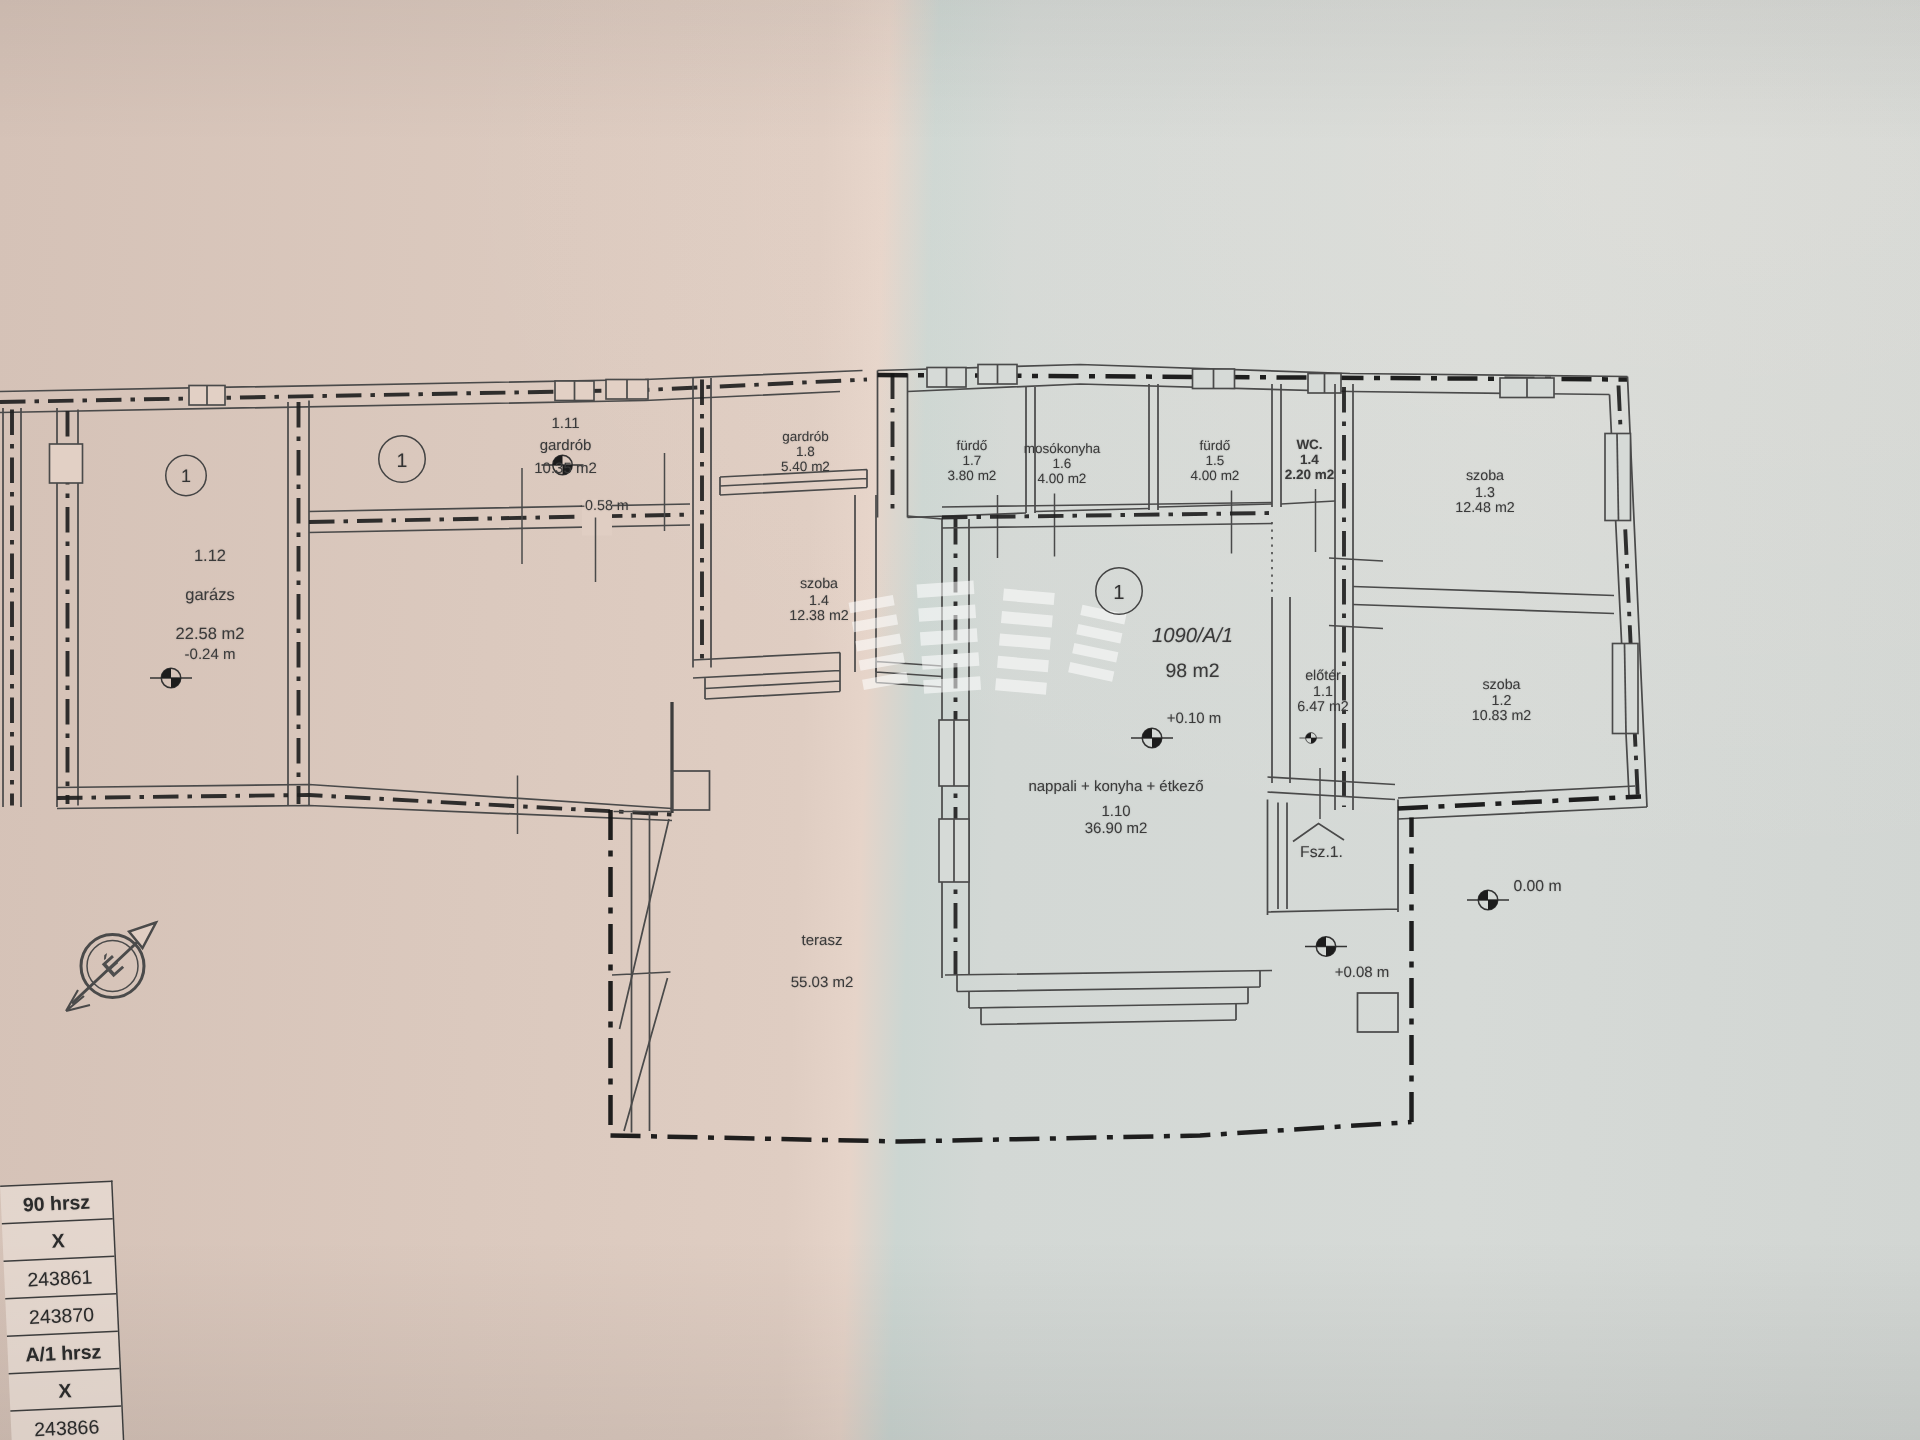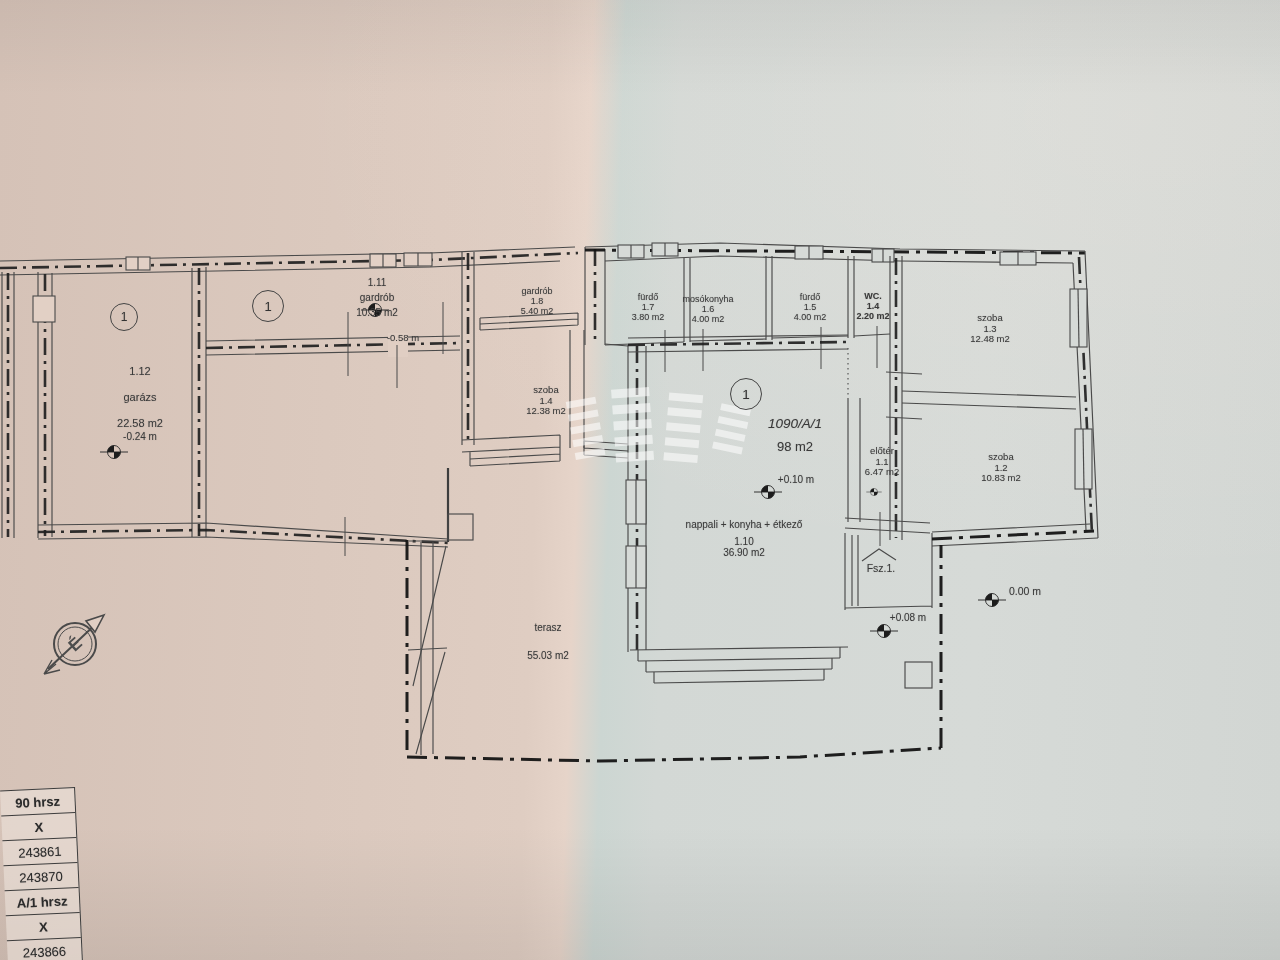--- a/index.html
+++ b/index.html
@@ -309,21 +309,21 @@
     <span>36.90 m2</span>
   </div>
   <div class="label f10" style="left:548px;top:622px;">
     <span>terasz</span>
     <span class="gap17">55.03 m2</span>
   </div>
 
   <div class="elev" style="left:140px;top:431px;">-0.24 m</div>
   <div class="elev" style="left:403px;top:298px;font-size:9.5px;margin-top:34px;">-0.58 m</div>
   <div class="elev" style="left:796px;top:474px;">+0.10 m</div>
-  <div class="elev" style="left:908px;top:612px;">+0.08 m</div>
+  <div class="elev" style="left:908px;top:643px;">+0.08 m</div>
   <div class="elev" style="left:1025px;top:585px;font-size:10.5px;">0.00 m</div>
   <div class="elev" style="left:881px;top:562px;font-size:10.5px;">Fsz.1.</div>
 
   <div id="hrsz-table">
     <div class="trow b">
         <span>90 hrsz</span>
       </div>
     <div class="trow b">
         <span>X</span>
       </div>

